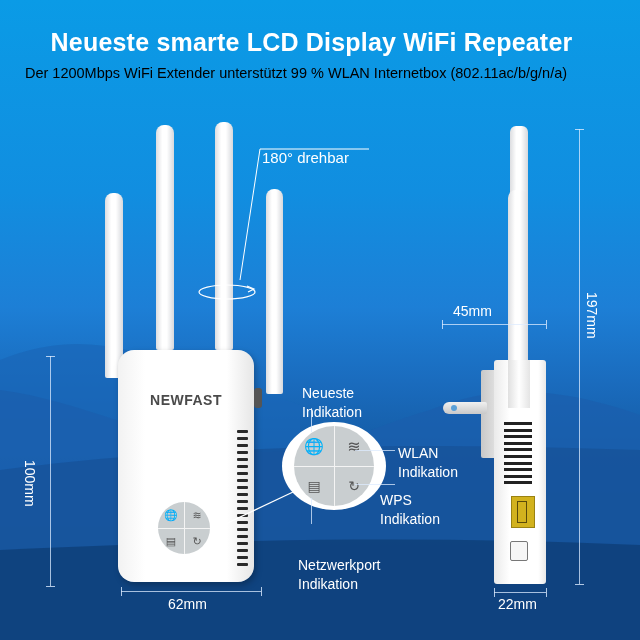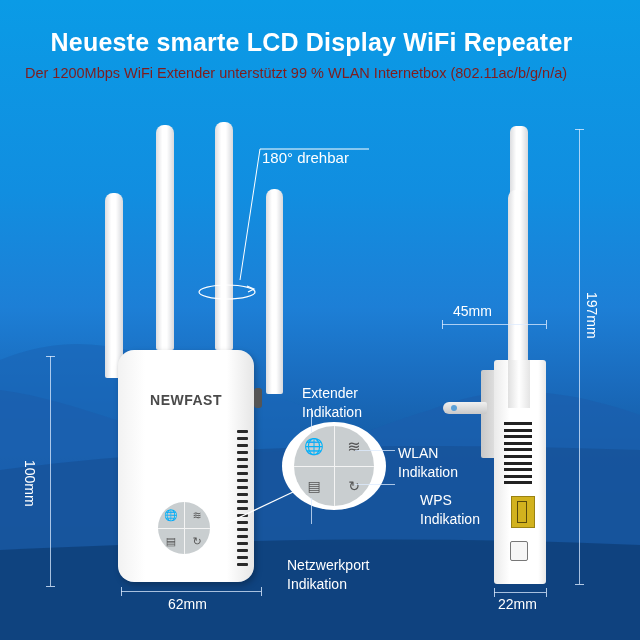--- a/index.html
+++ b/index.html
@@ -3,21 +3,21 @@
 <meta charset="utf-8">
 <style>
   html, body { margin:0; padding:0; }
   body { width:640px; height:640px; overflow:hidden; position:relative;
     font-family:"Liberation Sans", sans-serif;
     background: linear-gradient(180deg, #0a9be6 0%, #118ee0 30%, #1d7fd6 48%, #1a6bbd 60%, #12559a 75%, #0d3f76 90%, #0a325f 100%);
   }
   .hills { position:absolute; left:0; top:330px; width:640px; height:310px; }
   .title { position:absolute; left:0; top:28px; width:623px; text-align:center; color:#fff;
     font-weight:bold; font-size:25px; letter-spacing:0.2px; }
-  .subtitle { position:absolute; left:0; top:65px; width:592px; text-align:center; color:#7f1d1d; font-size:14.5px; }
+  .subtitle { position:absolute; left:0; top:65px; width:592px; text-align:center; color:#000000; font-size:14.5px; }
   .label { position:absolute; color:#fff; font-size:14px; line-height:19px;margin-top:16px; }
   .dimtxt { position:absolute; color:#fff; font-size:14px; }
   .vline { position:absolute; width:1px; background:rgba(220,235,255,0.75); }
   .hline { position:absolute; height:1px; background:rgba(220,235,255,0.75); }
   .tick-h { position:absolute; width:9px; height:1px; background:rgba(220,235,255,0.8); }
   .tick-v { position:absolute; width:1px; height:9px; background:rgba(220,235,255,0.8); }
   .antenna { position:absolute; border-radius:8px 8px 2px 2px;
     background: linear-gradient(90deg, #dcdde0 0%, #ffffff 35%, #ffffff 60%, #d6d8dc 100%); }
   .device { position:absolute; left:118px; top:350px; width:136px; height:232px; border-radius:16px;
     background: linear-gradient(90deg, #f2f2f2 0%, #ffffff 20%, #ffffff 80%, #e6e6e6 100%);
@@ -118,32 +118,32 @@
       <div class="vl"></div>
   </div>
 </div>
 
 <div class="vline" style="left:311px; top:408px; height:24px;"></div>
 <div class="vline" style="left:311px; top:498px; height:26px;"></div>
 <div class="hline" style="left:355px; top:450px; width:40px;"></div>
 <div class="hline" style="left:355px; top:484px; width:40px;"></div>
 
 <div class="label" style="left:302px; top:368px;">
-  <div>Extender</div>
+  <div>Neueste</div>
     <div>Indikation</div>
 </div>
 <div class="label" style="left:398px; top:428px;">
   <div>WLAN</div>
     <div>Indikation</div>
 </div>
-<div class="label" style="left:420px; top:475px;">
+<div class="label" style="left:380px; top:475px;">
   <div>WPS</div>
     <div>Indikation</div>
 </div>
-<div class="label" style="left:287px; top:540px;">
+<div class="label" style="left:298px; top:540px;">
   <div>Netzwerkport</div>
     <div>Indikation</div>
 </div>
 
 <div class="vline" style="left:50px; top:356px; height:230px;"></div>
 <div class="tick-h" style="left:46px; top:356px;"></div>
 <div class="tick-h" style="left:46px; top:586px;"></div>
 <div class="dimtxt" style="left:12px; top:460px; transform:rotate(90deg); transform-origin:left top; left:38px;">100mm</div>
 
 <div class="hline" style="left:121px; top:591px; width:140px;"></div>

